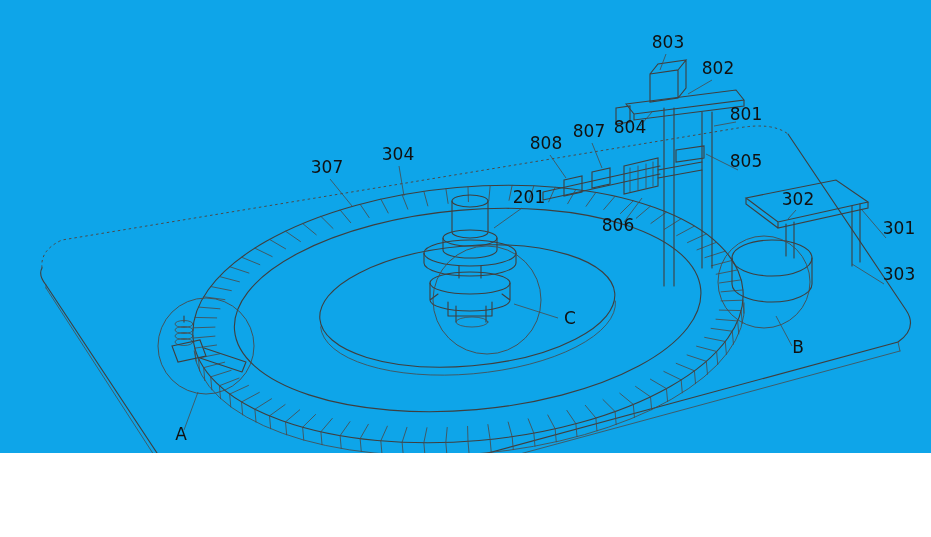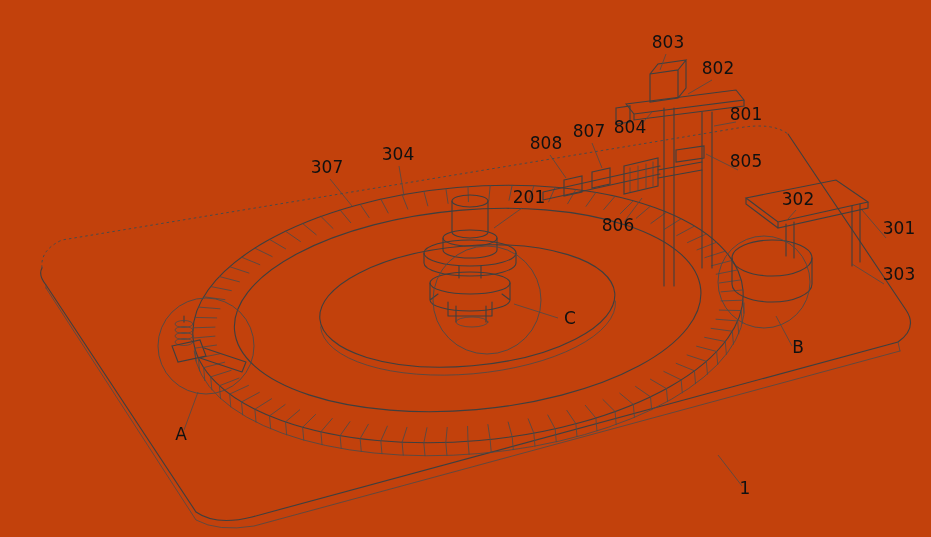--- a/index.html
+++ b/index.html
@@ -3,22 +3,22 @@
 <meta charset="utf-8">
 <style>
   html, body {
     margin: 0;
     padding: 0;
     background: #ffffff;
   }
   #stage {
     position: relative;
     width: 931px;
-    height: 537px;
-    background: #c2410c;
+    height: 453px;
+    background: #0ea5e9;
     overflow: hidden;
   }
   svg { position: absolute; left: 0; top: 0; }
   .ln   { stroke: #3f3f3f; stroke-width: 1.1; fill: none; stroke-linecap: round; }
   .thin { stroke: #4a4a4a; stroke-width: 0.8; fill: none; stroke-linecap: round; }
   .dot  { stroke: #4a4a4a; stroke-width: 1; fill: none; stroke-dasharray: 2.5 3; }
   .leader { stroke: #4a4a4a; stroke-width: 0.8; fill: none; }
   .marker { stroke: #4a4a4a; stroke-width: 0.9; fill: none; }
   text.lbl {
     font-family: "DejaVu Sans", "Liberation Sans", sans-serif;

